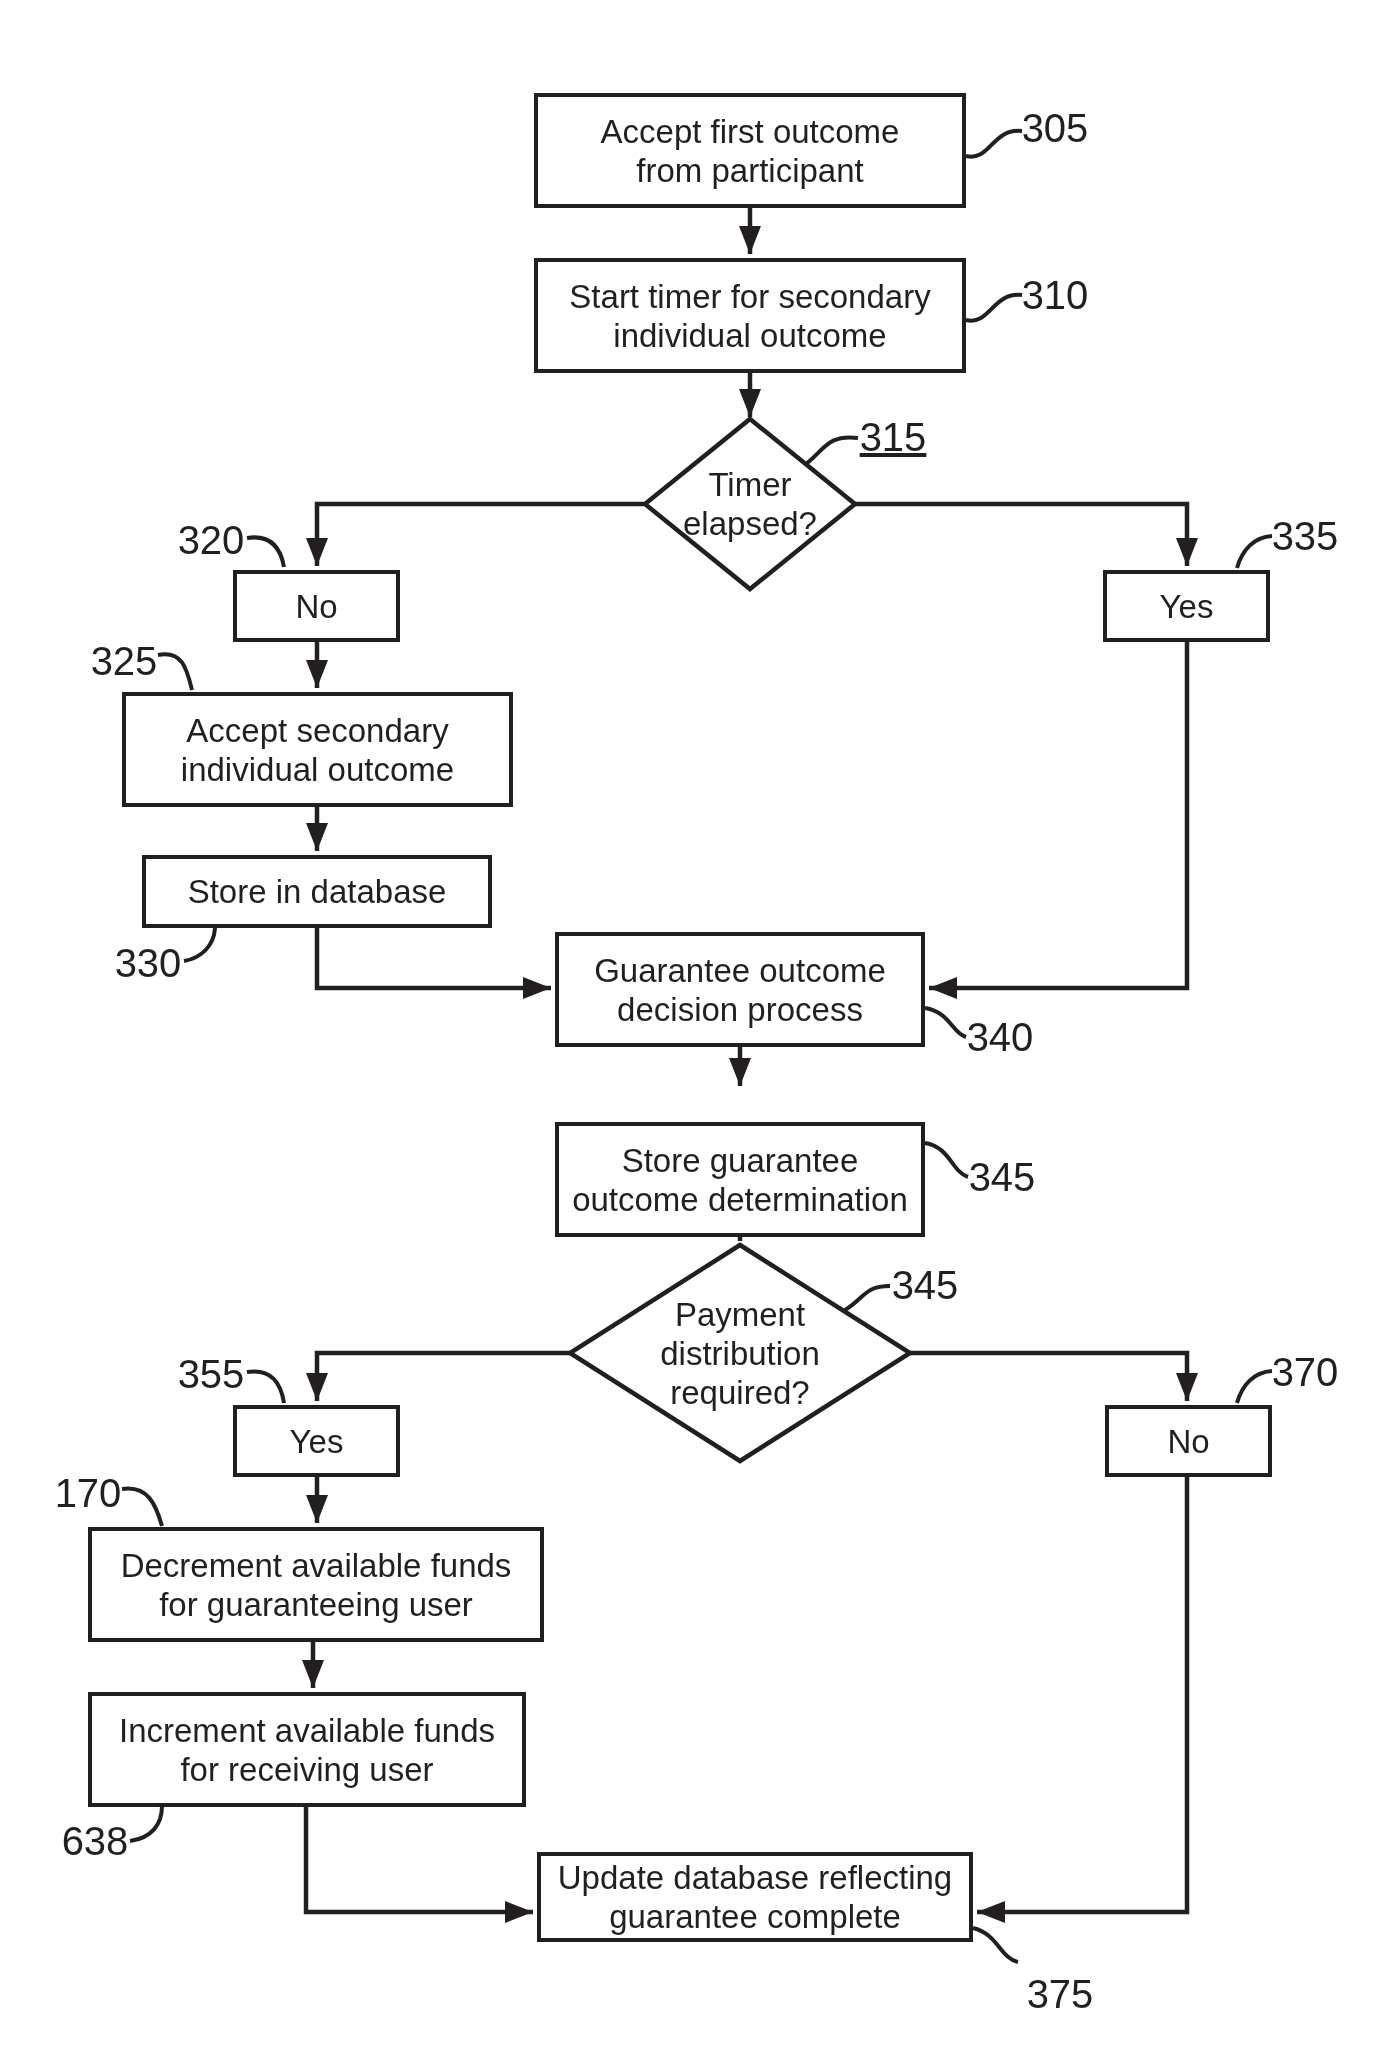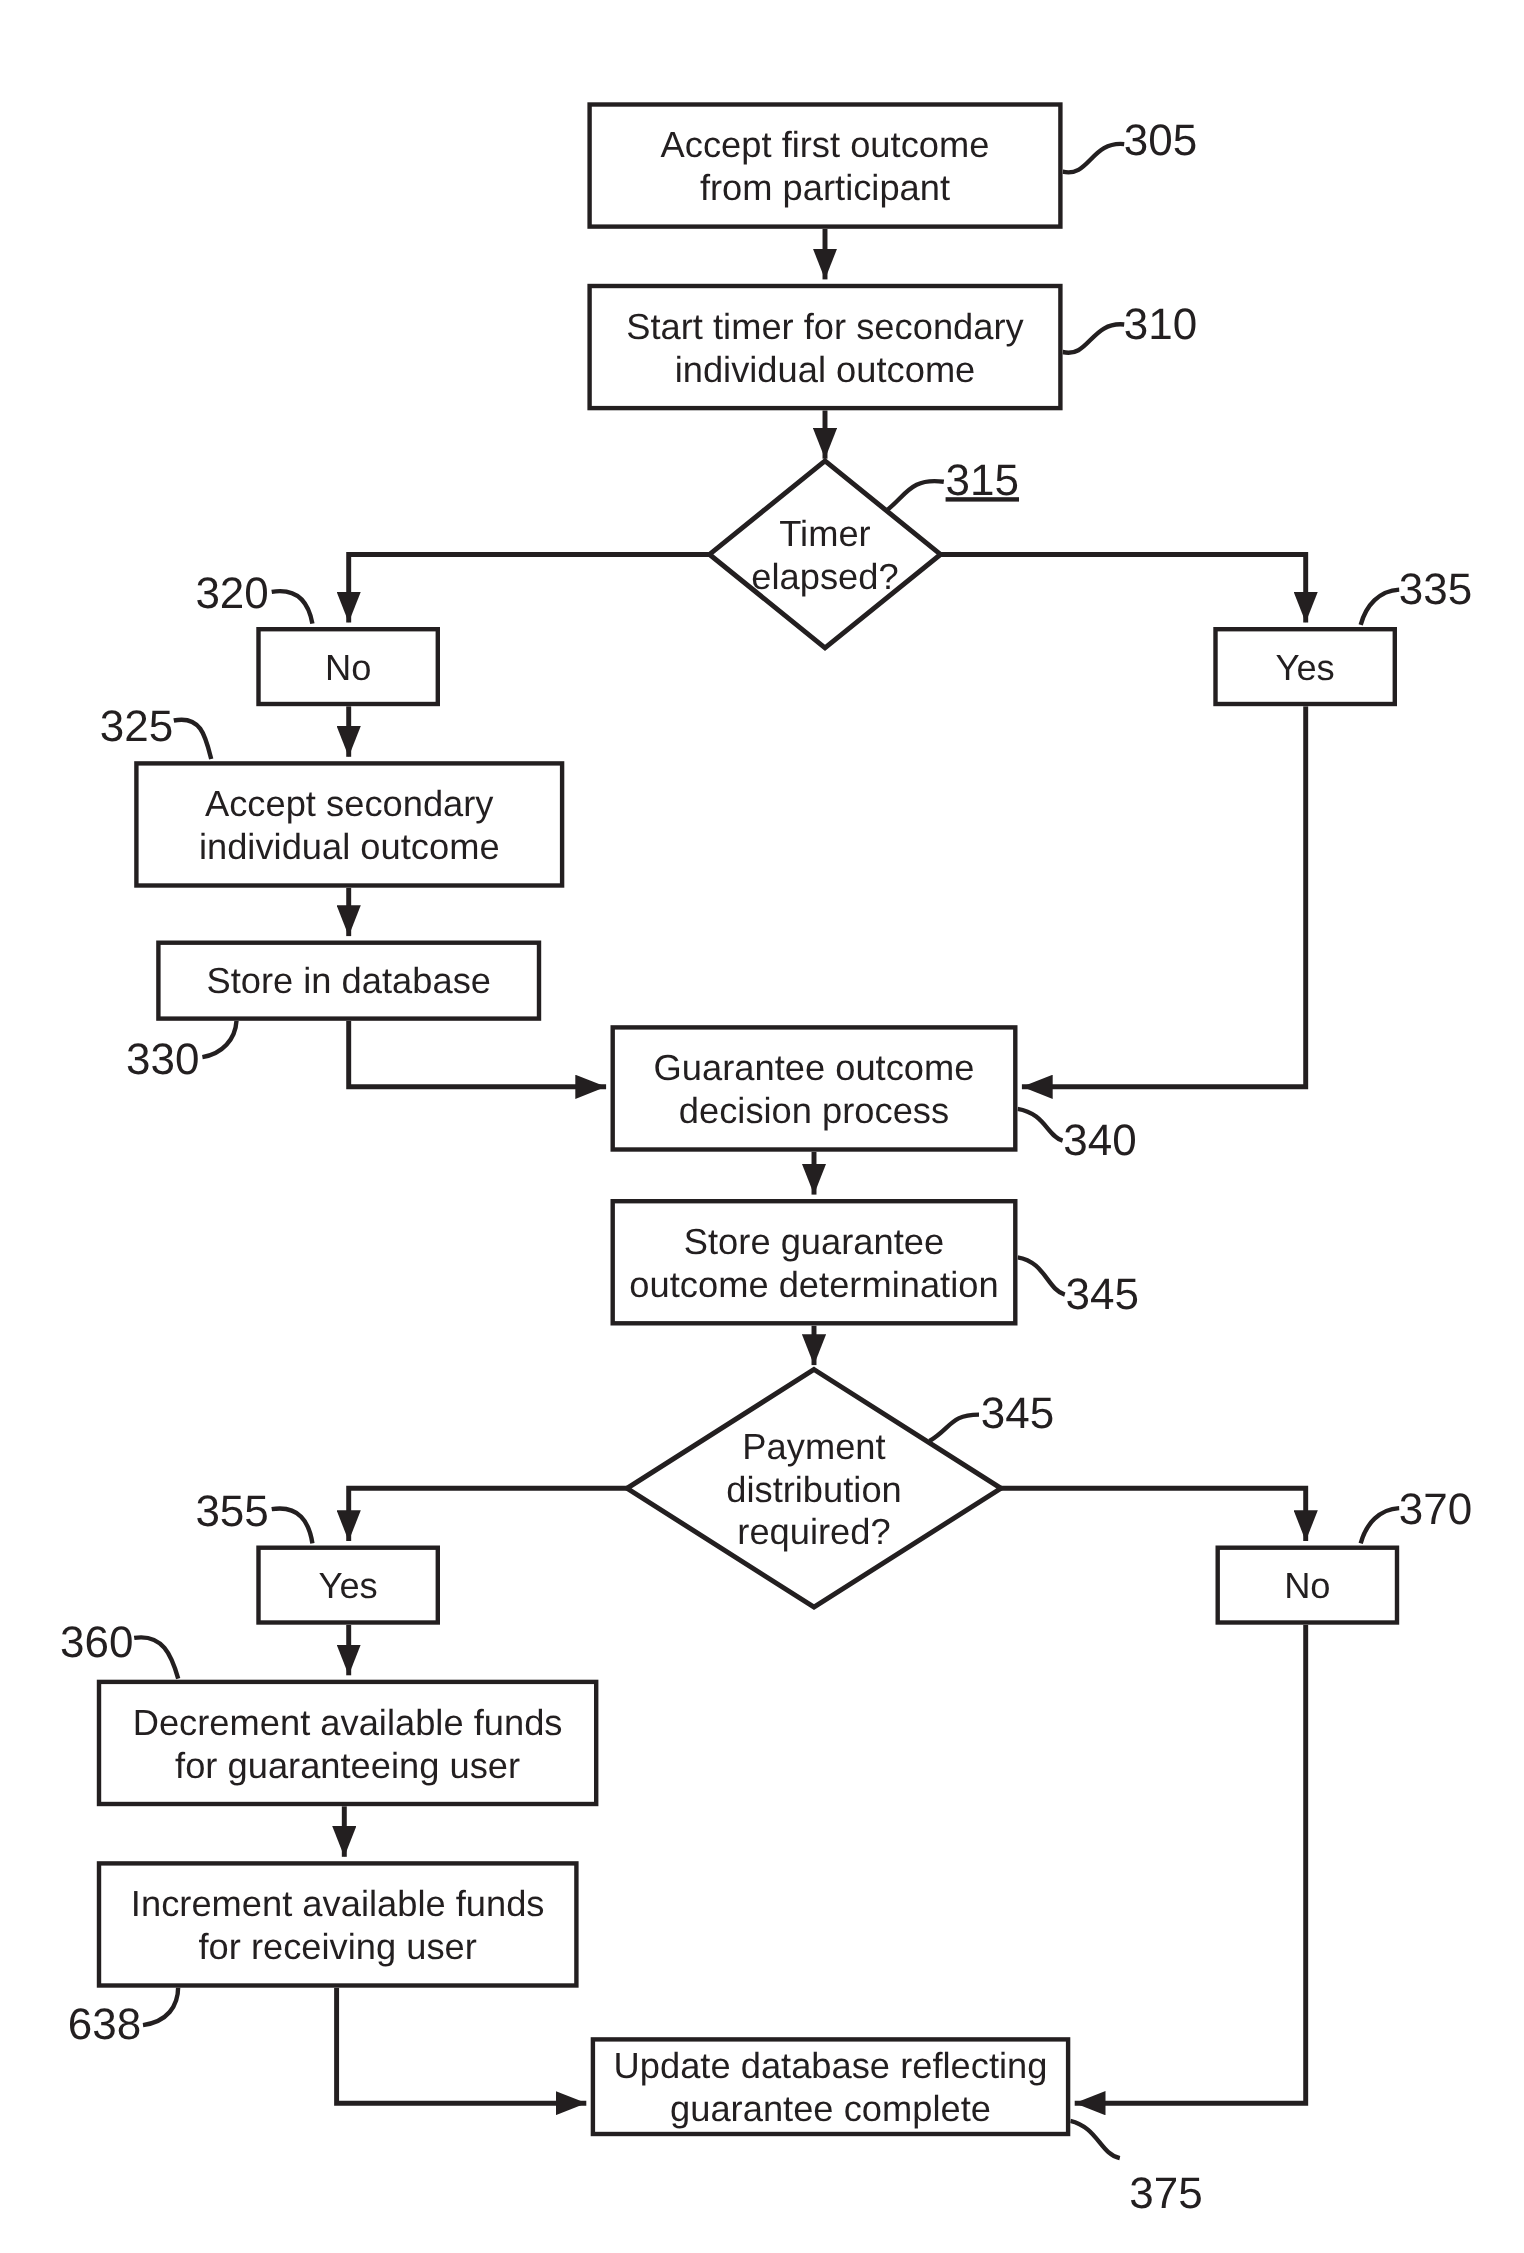--- a/index.html
+++ b/index.html
@@ -45,21 +45,21 @@
     white-space: nowrap;
   }
   
   .n305 { left: 534px;  top: 93px;   width: 432px; height: 115px; }
   .n310 { left: 534px;  top: 258px;  width: 432px; height: 115px; }
   .n320 { left: 233px;  top: 570px;  width: 167px; height: 72px; }
   .n325 { left: 122px;  top: 692px;  width: 391px; height: 115px; }
   .n330 { left: 142px;  top: 855px;  width: 350px; height: 73px; }
   .n335 { left: 1103px; top: 570px;  width: 167px; height: 72px; }
   .n340 { left: 555px;  top: 932px;  width: 370px; height: 115px; }
-  .n345 { left: 555px;  top: 1090px; width: 370px; height: 115px; }
+  .n345 { left: 555px;  top: 1122px; width: 370px; height: 115px; }
   .n355 { left: 233px;  top: 1405px; width: 167px; height: 72px; }
   .n360 { left: 88px;   top: 1527px; width: 456px; height: 115px; }
   .n365 { left: 88px;   top: 1692px; width: 438px; height: 115px; }
   .n370 { left: 1105px; top: 1405px; width: 167px; height: 72px; }
   .n375 { left: 537px;  top: 1852px; width: 436px; height: 90px; }
   .d315t { left: 650px; top: 445px;  width: 200px; height: 118px; }
   .d350t { left: 590px; top: 1290px; width: 300px; height: 126px; }
   
   .r305 { left: 1055px; top: 128px; }
   .r310 { left: 1055px; top: 295px; }
@@ -162,18 +162,18 @@
   <div class="ref r310">310</div>
   <div class="ref r315">315</div>
   <div class="ref r320">320</div>
   <div class="ref r325">325</div>
   <div class="ref r330">330</div>
   <div class="ref r335">335</div>
   <div class="ref r340">340</div>
   <div class="ref r345">345</div>
   <div class="ref r350">345</div>
   <div class="ref r355">355</div>
-  <div class="ref r360">360</div>
+  <div class="ref r360">170</div>
   <div class="ref r365">638</div>
   <div class="ref r370">370</div>
   <div class="ref r375">375</div>
 
 </div>
 
 </body></html>

